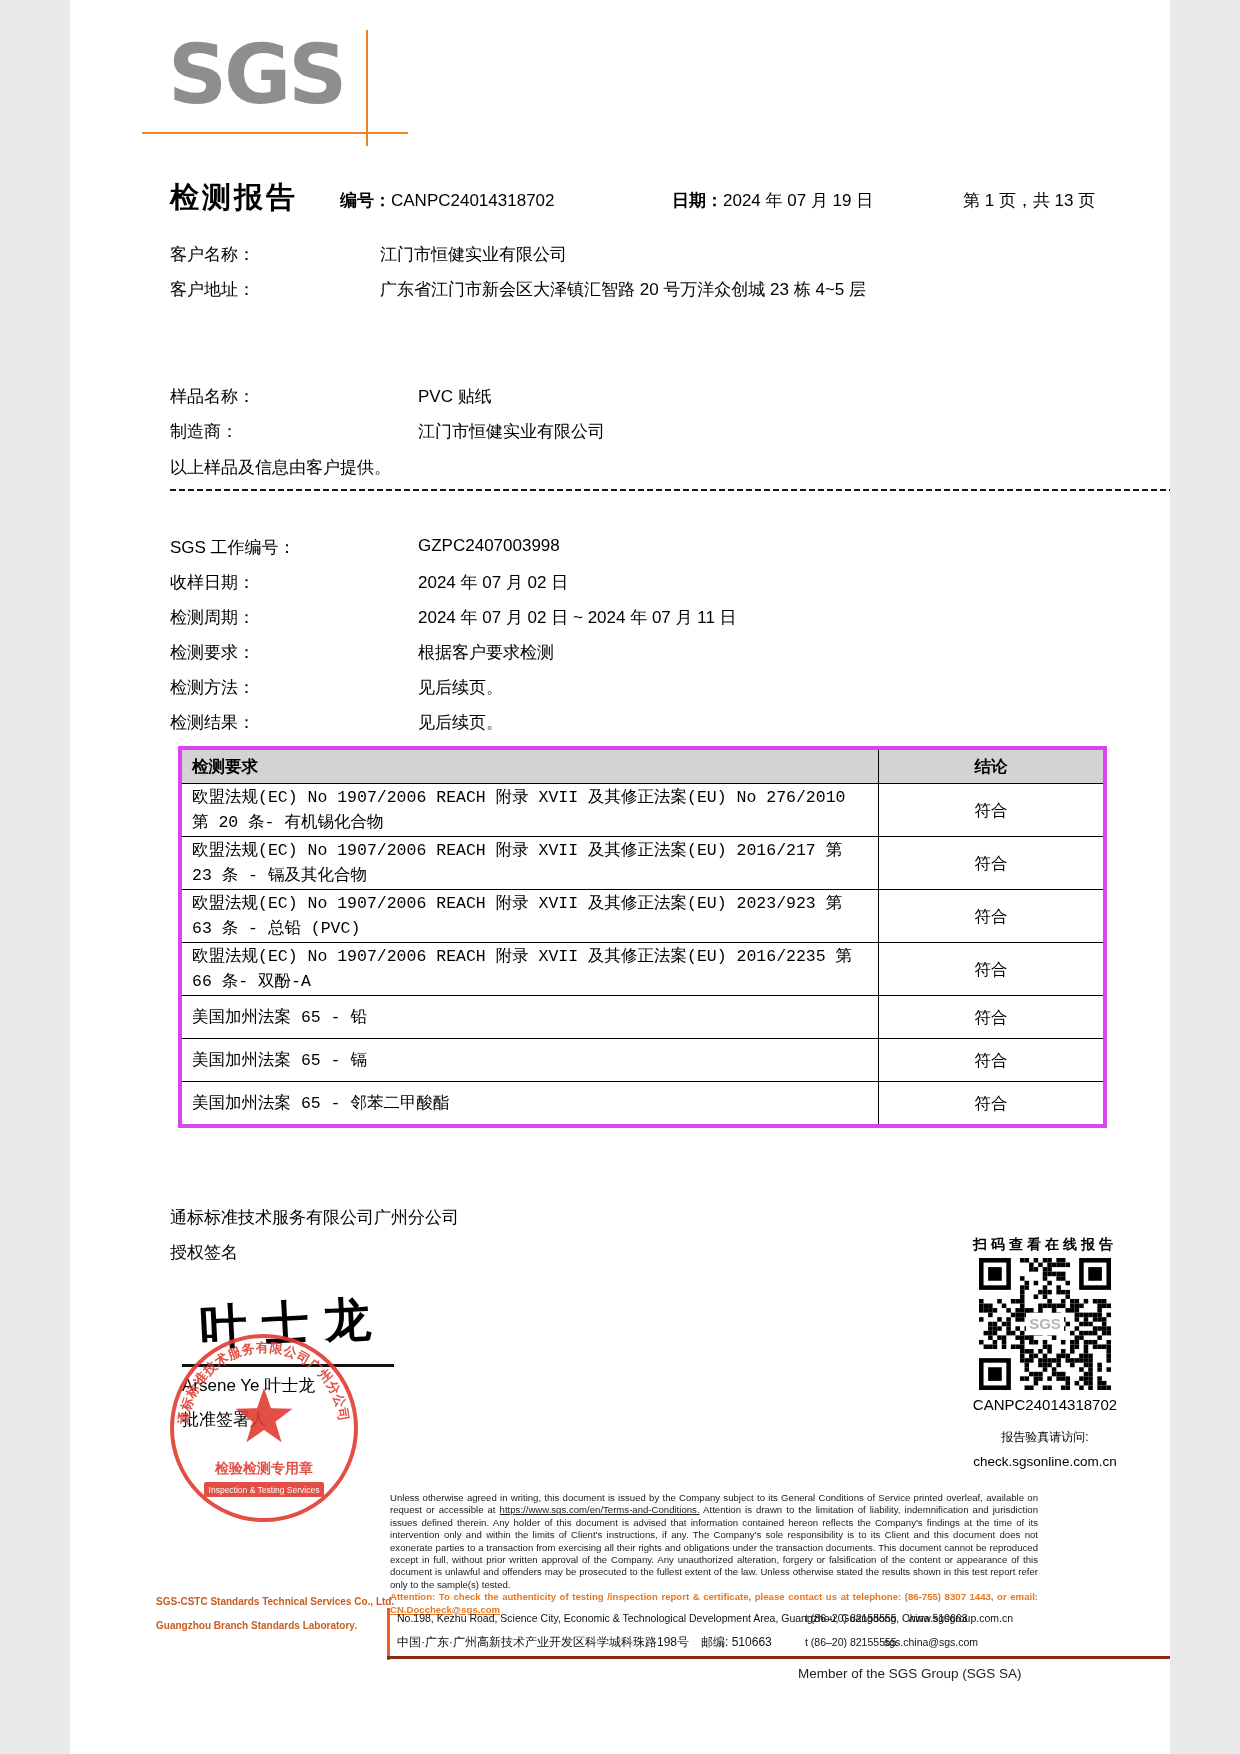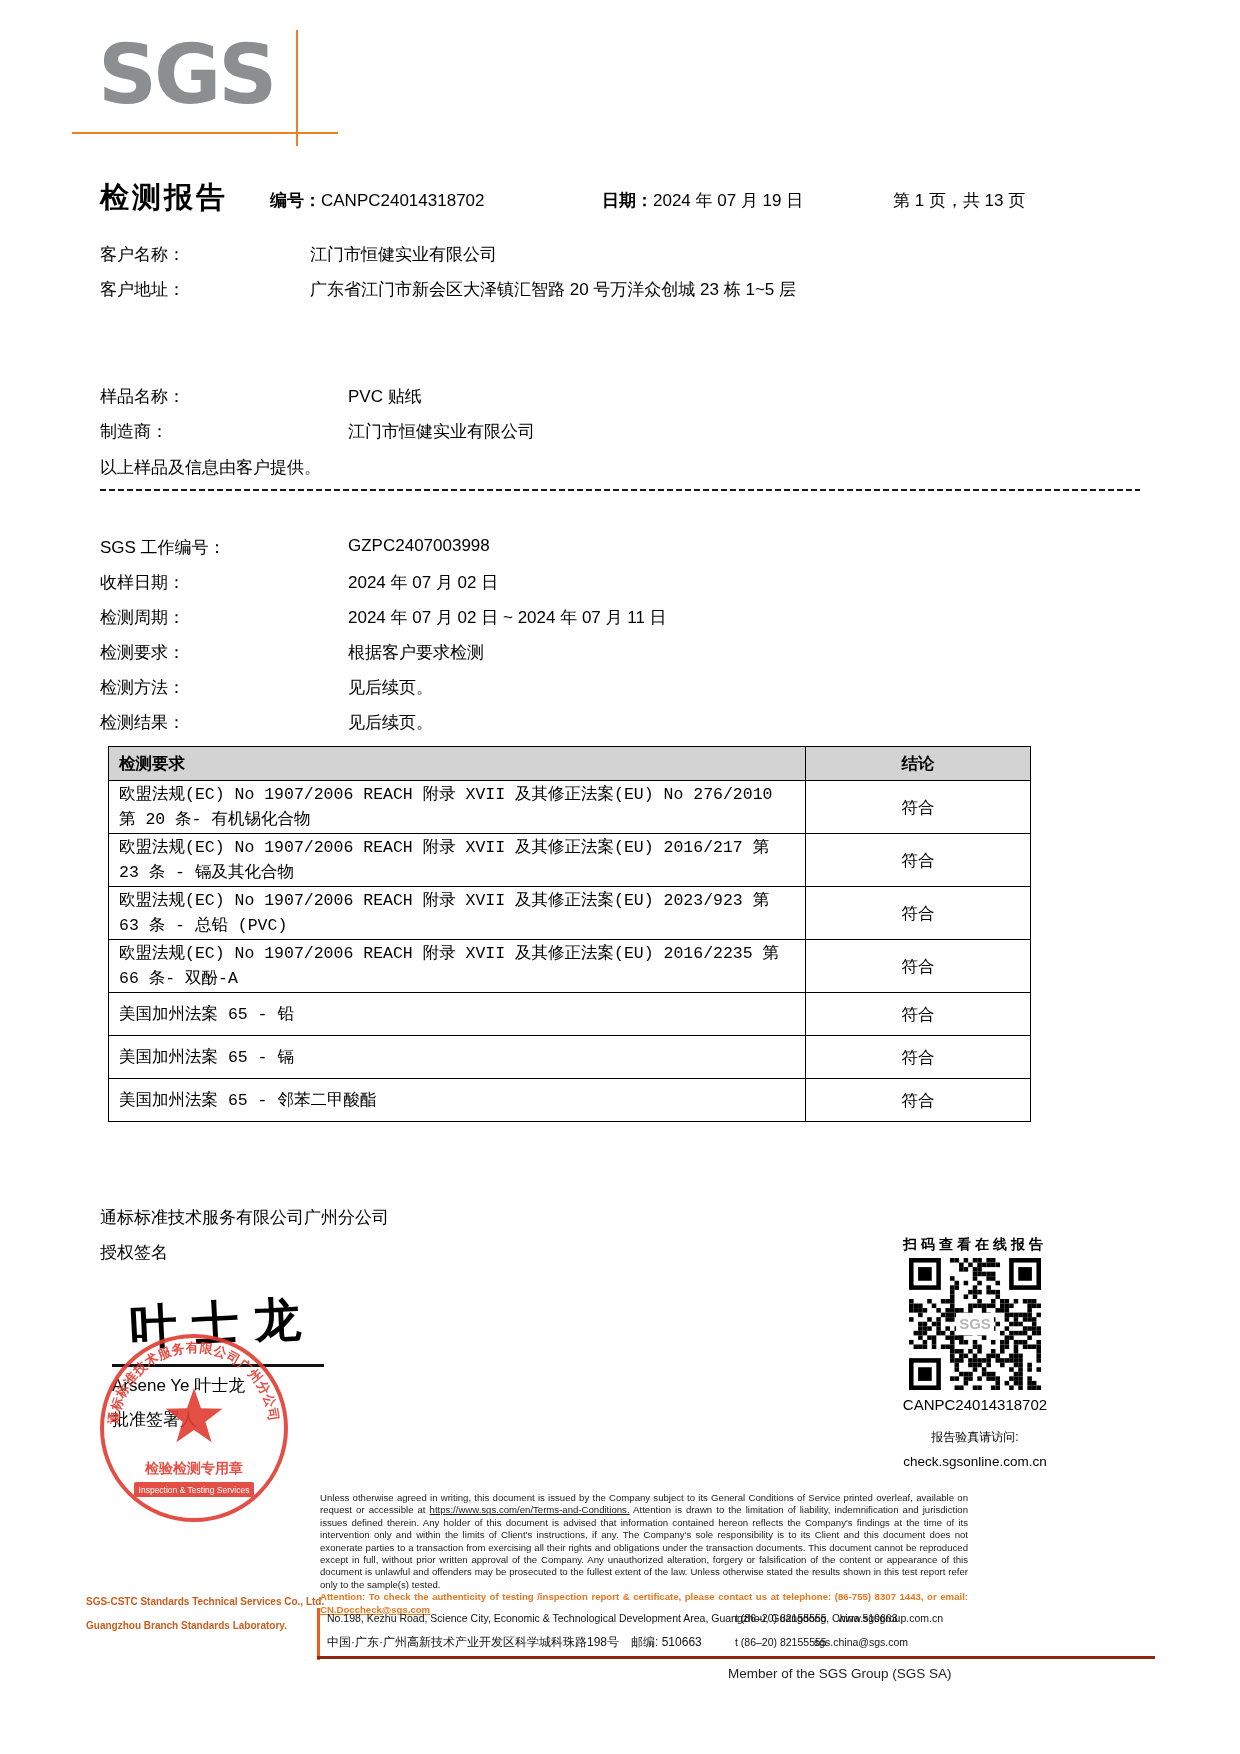--- a/index.html
+++ b/index.html
@@ -1,37 +1,37 @@
 <!DOCTYPE html>
 <html><head>
 <meta charset="utf-8">
 <style>
   html,body{margin:0;padding:0;background:#e9e9e9;}
-  .page{position:relative;width:1240px;height:1754px;background:#fff;margin:0 auto;
+  .page{position:relative;width:1100px;height:1754px;background:#fff;margin:0 auto;
         font-family:"Liberation Sans","DejaVu Sans",sans-serif;color:#000;overflow:hidden;}
   .abs{position:absolute;}
   .b{font-weight:bold;}
   
   .logo-text{position:absolute;left:98px;top:34px;font-size:82px;line-height:1;font-weight:800;
              color:#8d8e90;letter-spacing:-3px;font-family:"DejaVu Sans","Liberation Sans",sans-serif;}
   .logo-vline{position:absolute;left:296px;top:30px;width:2px;height:116px;background:#f08122;}
   .logo-hline{position:absolute;left:72px;top:132px;width:266px;height:2px;background:#f08122;}
   
   .page-title{position:absolute;left:100px;top:178px;font-size:29px;font-weight:bold;letter-spacing:3px;}
   .hdr{font-size:17px;}
   
   .lbl{position:absolute;font-size:17px;}
   .val{position:absolute;font-size:17px;white-space:nowrap;}
   
   .dashline{position:absolute;left:100px;top:489px;width:1040px;height:2px;
             background:repeating-linear-gradient(90deg,#1a1a1a 0 6px,transparent 6px 9px);}
   
   table.results{position:absolute;left:108px;top:746px;width:900px;border-collapse:collapse;table-layout:fixed;}
   table.results th,table.results td{border:1px solid #000;font-size:16.5px;line-height:25px;}
-  table.results{border:1px solid #d946ef;}
+  table.results{border:4px solid #d946ef;}
   th.req{width:676px;background:#d3d3d3;text-align:left;padding:4px 10px;font-weight:bold;}
   th.con{width:224px;background:#d3d3d3;text-align:center;padding:4px 0;font-weight:bold;}
   td.req{padding:1px 10px;height:40px;vertical-align:middle;font-family:Liberation Mono, monospace;}
   td.con{text-align:center;vertical-align:middle;}
   
   .sig-hand{position:absolute;left:130px;top:1292px;font-size:47px;font-weight:bold;letter-spacing:15px;
             font-family:"DejaVu Serif","Liberation Serif",serif;transform:rotate(-3deg);}
   .sig-line{position:absolute;left:112px;top:1364px;width:212px;height:3px;background:#111;}
   
   .qrwrap{position:absolute;left:896px;top:1236px;width:158px;text-align:center;}
@@ -64,21 +64,21 @@
   </div>
 
   <div class="page-title">检测报告</div>
   <div class="abs hdr" style="left:270px;top:189px"><span class="b">编号：</span><span>CANPC24014318702</span></div>
   <div class="abs hdr" style="left:602px;top:189px"><span class="b">日期：</span><span>2024 年 07 月 19 日</span></div>
   <div class="abs hdr" style="left:893px;top:189px">第 1 页，共 13 页</div>
 
   <span class="lbl" style="left:100px;top:243px">客户名称：</span>
   <span class="val" style="left:310px;top:243px">江门市恒健实业有限公司</span>
   <span class="lbl" style="left:100px;top:278px">客户地址：</span>
-  <span class="val" style="left:310px;top:278px">广东省江门市新会区大泽镇汇智路 20 号万洋众创城 23 栋 1~5 层</span>
+  <span class="val" style="left:310px;top:278px">广东省江门市新会区大泽镇汇智路 20 号万洋众创城 23 栋 4~5 层</span>
 
   <span class="lbl" style="left:100px;top:385px">样品名称：</span>
   <span class="val" style="left:348px;top:385px">PVC 贴纸</span>
   <span class="lbl" style="left:100px;top:420px">制造商：</span>
   <span class="val" style="left:348px;top:420px">江门市恒健实业有限公司</span>
   <span class="lbl" style="left:100px;top:456px">以上样品及信息由客户提供。</span>
   <div class="dashline"></div>
 
   <span class="lbl" style="left:100px;top:536px">SGS 工作编号：</span>
   <span class="val" style="left:348px;top:536px">GZPC2407003998</span>

